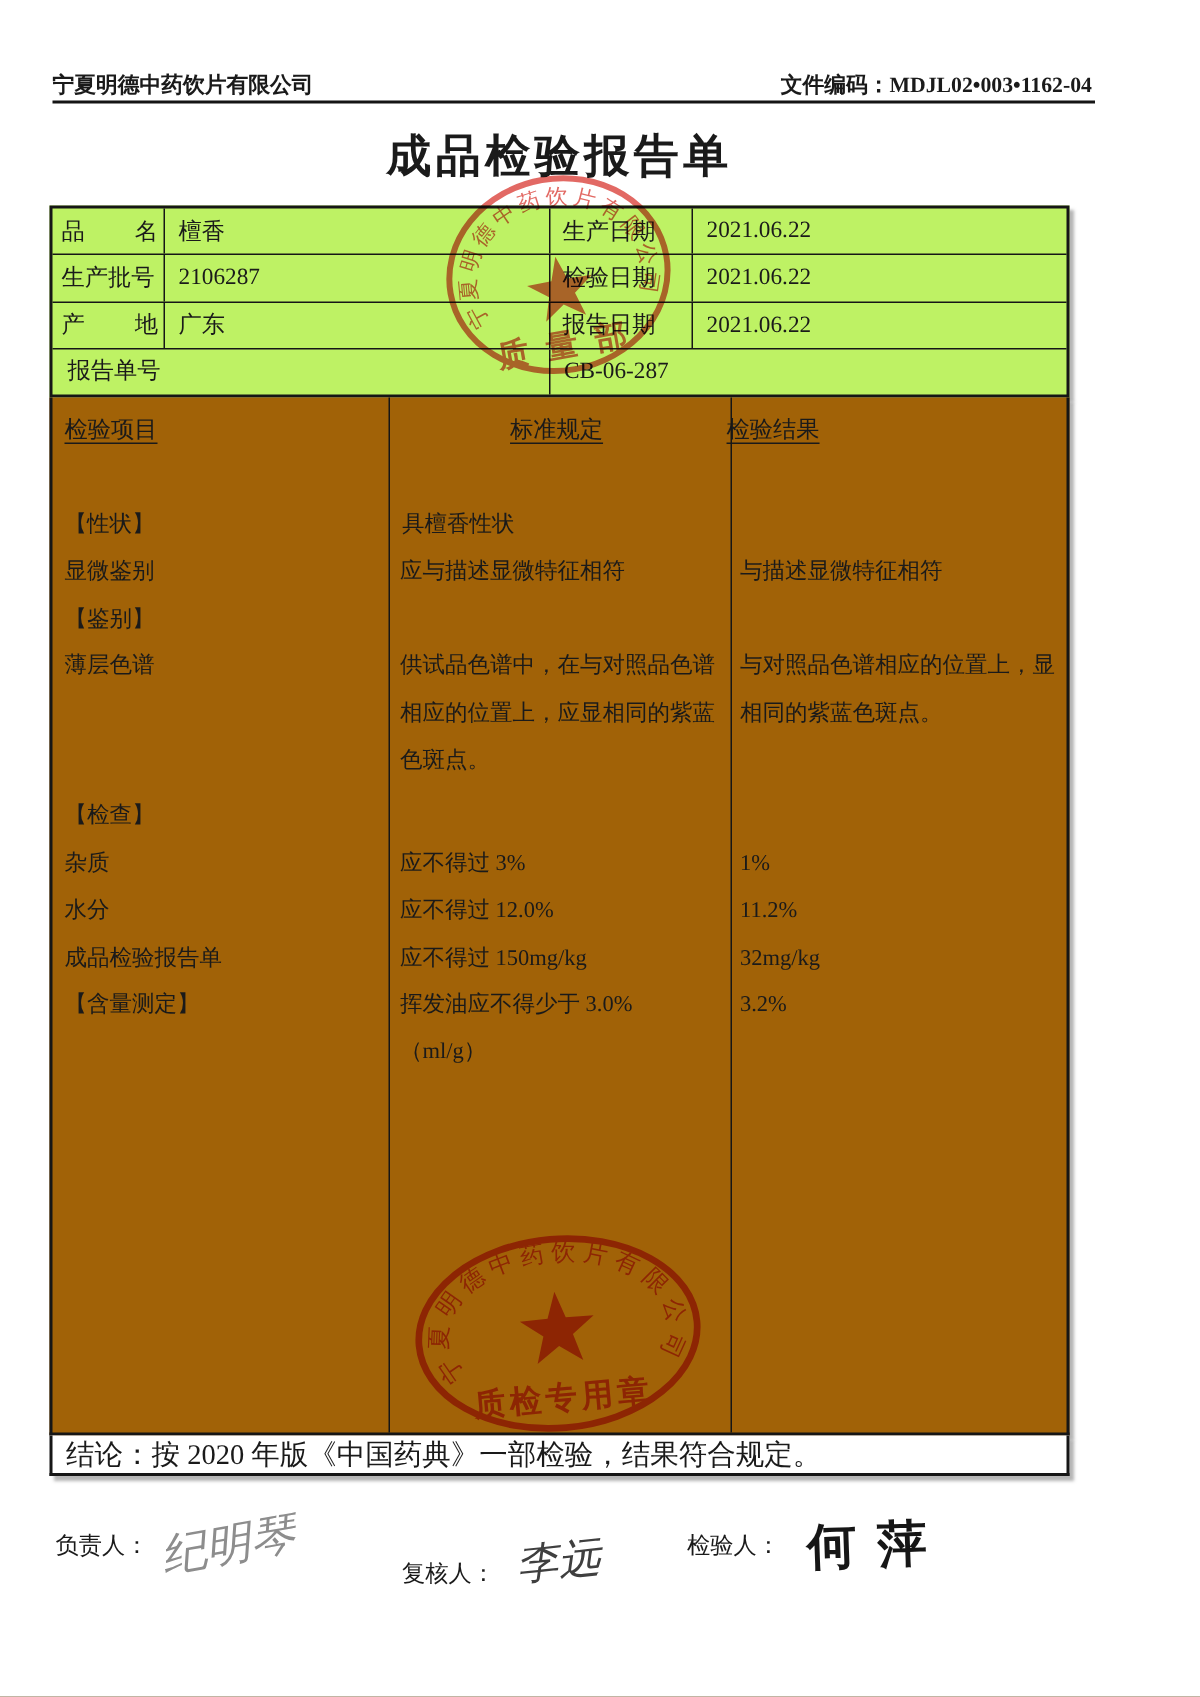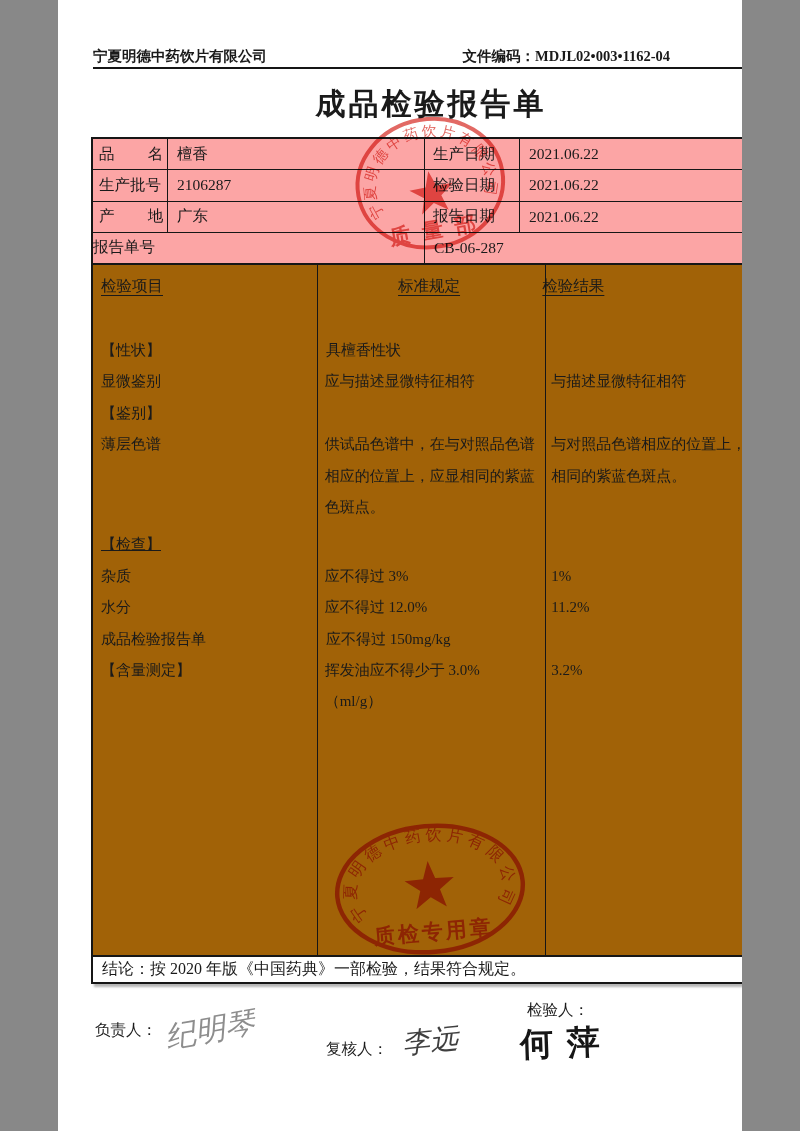--- a/index.html
+++ b/index.html
@@ -1,71 +1,71 @@
 <!DOCTYPE html>
 <html><head>
 <meta charset="utf-8">
 <style>
   * { margin:0; padding:0; box-sizing:border-box; }
   body { background:#888; font-family:"Liberation Serif","DejaVu Serif",serif; }
-  .page { position:relative; width:684px; height:1131px; background:#ffffff; margin:0 auto; overflow:hidden; color:#1a1a1a; }
+  .page { position:relative; width:800px; height:1131px; background:#ffffff; margin:0 auto; overflow:hidden; color:#1a1a1a; }
 
   
   .hdr-company { position:absolute; left:35px; top:47px; font-size:14.5px; font-weight:bold; }
   .hdr-code    { position:absolute; right:72px; top:47px; font-size:14.5px; font-weight:bold; }
   .hdr-rule    { position:absolute; left:35px; top:67px; width:695px; height:2px; background:#151515; }
   .doc-title   { position:absolute; left:33px; top:84px; width:680px; text-align:center;
                  font-size:30px; font-weight:bold; letter-spacing:3px; }
 
   
   .info-table { position:absolute; left:33px; top:137px; width:680px; height:128px;
-                border:2px solid #161616; background:#fca5a5; font-size:15.5px;
+                border:2px solid #161616; background:#bef264; font-size:15.5px;
                 box-shadow:3px 3px 2px rgba(110,110,110,.5); display:flex; flex-direction:column; }
   .i-row { display:flex; flex:1; border-bottom:1.4px solid #161616; }
   .i-row:last-child { border-bottom:none; }
   .i-cell { display:flex; align-items:center; border-right:1.4px solid #161616; }
   .i-label  { width:75px;  padding-left:6px; word-spacing:1.9em; }
   .i-value  { width:257px; padding-left:9px; }
   .i-dlabel { width:95px;  padding-left:8px; }
   .i-dvalue { flex:1; padding-left:9px; border-right:none; }
-  .i-rlabel { width:332px; padding-left:0; }
+  .i-rlabel { width:332px; padding-left:10px; }
   .i-rvalue { flex:1; padding-left:9px; border-right:none; }
 
   
   .result-table { position:absolute; left:33px; top:265px; width:680px; height:692px;
                   border:2px solid #161616; border-top:none; background:#a16207; font-size:15px;
                   box-shadow:3px 3px 2px rgba(110,110,110,.5); }
   .vline { position:absolute; top:0; bottom:0; width:1.4px; background:#161616; }
   .vline.v1 { left:224px; } .vline.v2 { left:452px; }
   .r-hdr { display:flex; padding-top:11px; margin-bottom:38px; font-size:15.5px; }
   .r-hdr > div { text-decoration:underline; text-underline-offset:4px; }
   .rh-item { width:224px; padding-left:8px; }
   .rh-std  { width:228px; text-align:center; }
   .rh-res  { width:228px; text-align:left; }
   .r-row { display:flex; min-height:31.4px; line-height:31.4px; }
   .c-item { width:224px; padding-left:8px; }
   .c-std  { width:228px; padding:0 7px 0 9px; }
   .c-res  { width:228px; padding:0 7px 0 9px; }
-  .r-row.gap-top { margin-top:6px;text-decoration:underline; }
+  .r-row.gap-top { margin-top:6px; }
 
   
   .conclusion { position:absolute; left:33px; top:957px; width:680px; height:27px;
                 border:2px solid #161616; border-top:none; background:#fff;
-                display:flex; align-items:center; padding-left:9px; font-size:16px;
+                display:flex; align-items:center; padding-left:9px; font-size:19px;
                 box-shadow:3px 3px 2px rgba(110,110,110,.5); }
 
   
   .sig-group { position:absolute; top:1000px; height:60px; display:flex; align-items:center; }
   .sig-label { font-size:15.5px; }
   .sig-name  { font-style:italic; white-space:nowrap; }
   #sig-resp    { left:37px; }
   #sig-resp .sig-name    { font-size:30px; color:#8d8d8d; transform:rotate(-10deg); margin-left:8px; font-weight:300; }
   #sig-review  { left:268px;align-items:flex-end; }
   #sig-review .sig-name  { font-size:28px; color:#3f3f3f; transform:rotate(-6deg); margin-left:14px; }
-  #sig-inspect { left:444px;flex-direction:column; }
+  #sig-inspect { left:458px; }
   #sig-inspect .sig-name { font-size:33px; color:#161616; transform:rotate(-2deg); margin-left:18px;
                            font-weight:bold; letter-spacing:14px; font-style:normal; }
 
   
   .stamp { position:absolute; mix-blend-mode:multiply; }
   #stamp-quality { left:296px; top:116px; opacity:.85; transform:rotate(-10deg); }
   #stamp-qc      { left:275px; top:821px; opacity:.9;  transform:rotate(-5deg); }
 </style>
 </head>
 <body>
@@ -143,20 +143,21 @@
       <div class="c-res">1%</div>
     </div>
     <div class="r-row">
       <div class="c-item">水分</div>
       <div class="c-std">应不得过 12.0%</div>
       <div class="c-res">11.2%</div>
     </div>
     <div class="r-row">
       <div class="c-item">成品检验报告单</div>
       <div class="c-std">应不得过 150mg/kg</div>
+      <div class="c-res">32mg/kg</div>
     </div>
     <div class="r-row">
       <div class="c-item">【含量测定】</div>
       <div class="c-std">挥发油应不得少于 3.0%（ml/g）</div>
       <div class="c-res">3.2%</div>
     </div>
   </div>
 
   <div class="conclusion">
     <span>结论：按 2020 年版《中国药典》一部检验，结果符合规定。</span>

